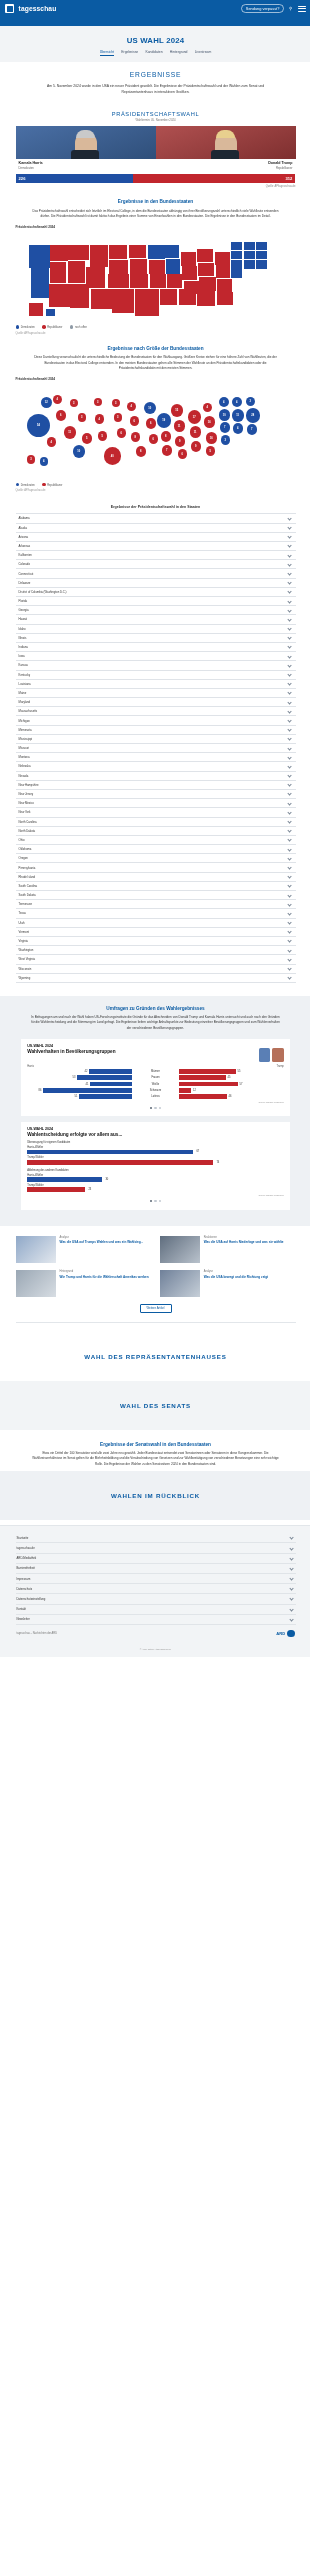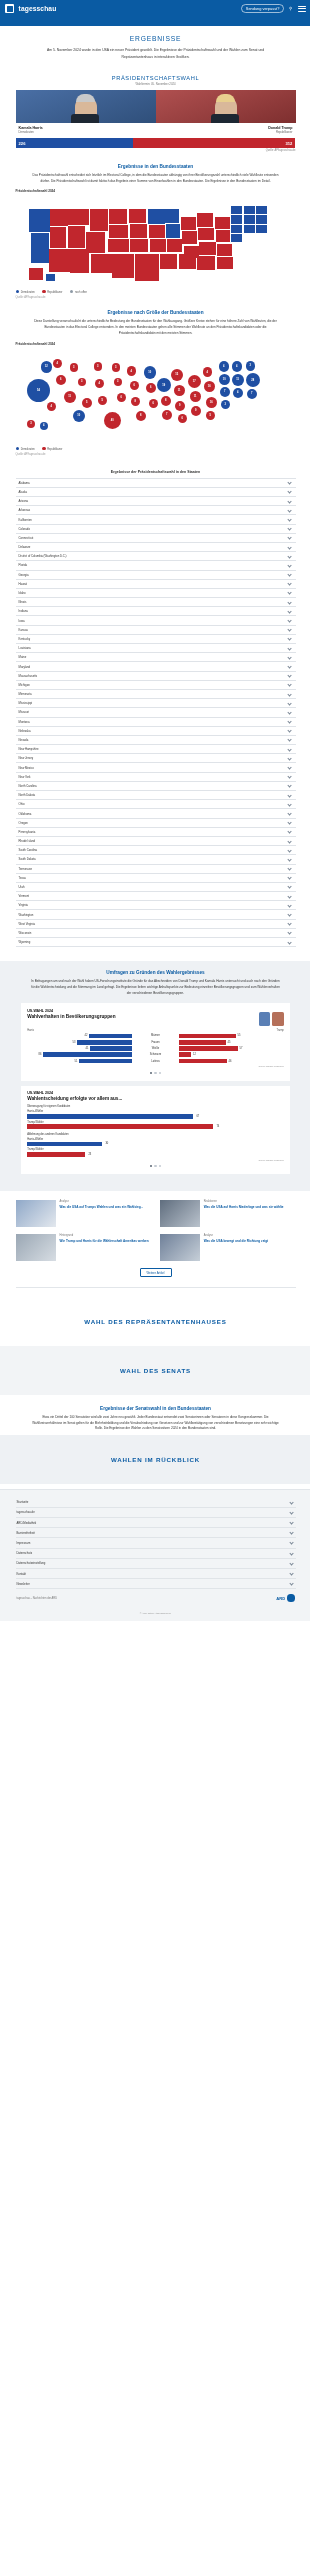--- a/index.html
+++ b/index.html
@@ -169,20 +169,30 @@
       <span>⚲</span>
       <span class="burger">
           <span></span>
           <span></span>
           <span></span>
         </span>
     </div>
   </div>
   <div class="navbar"></div>
 
+  <div class="hero">
+    <h1>US WAHL 2024</h1>
+    <div class="subnav">
+      <span class="active">Übersicht</span>
+      <span>Ergebnisse</span>
+      <span>Kandidaten</span>
+      <span>Hintergrund</span>
+      <span>Livestream</span>
+    </div>
+  </div>
 
   <div class="section-title">ERGEBNISSE</div>
   <p class="lede">Am 5. November 2024 wurde in den USA ein neuer Präsident gewählt. Die Ergebnisse der Präsidentschaftswahl und der Wahlen zum Senat und Repräsentantenhaus in interaktiven Grafiken.</p>
 
   <div class="sub-head">PRÄSIDENTSCHAFTSWAHL</div>
   <div class="sub-sub">Wahltermin: 05. November 2024</div>
 
   <div class="cands">
     <div class="cand">
       <div class="cand-photo blue">

